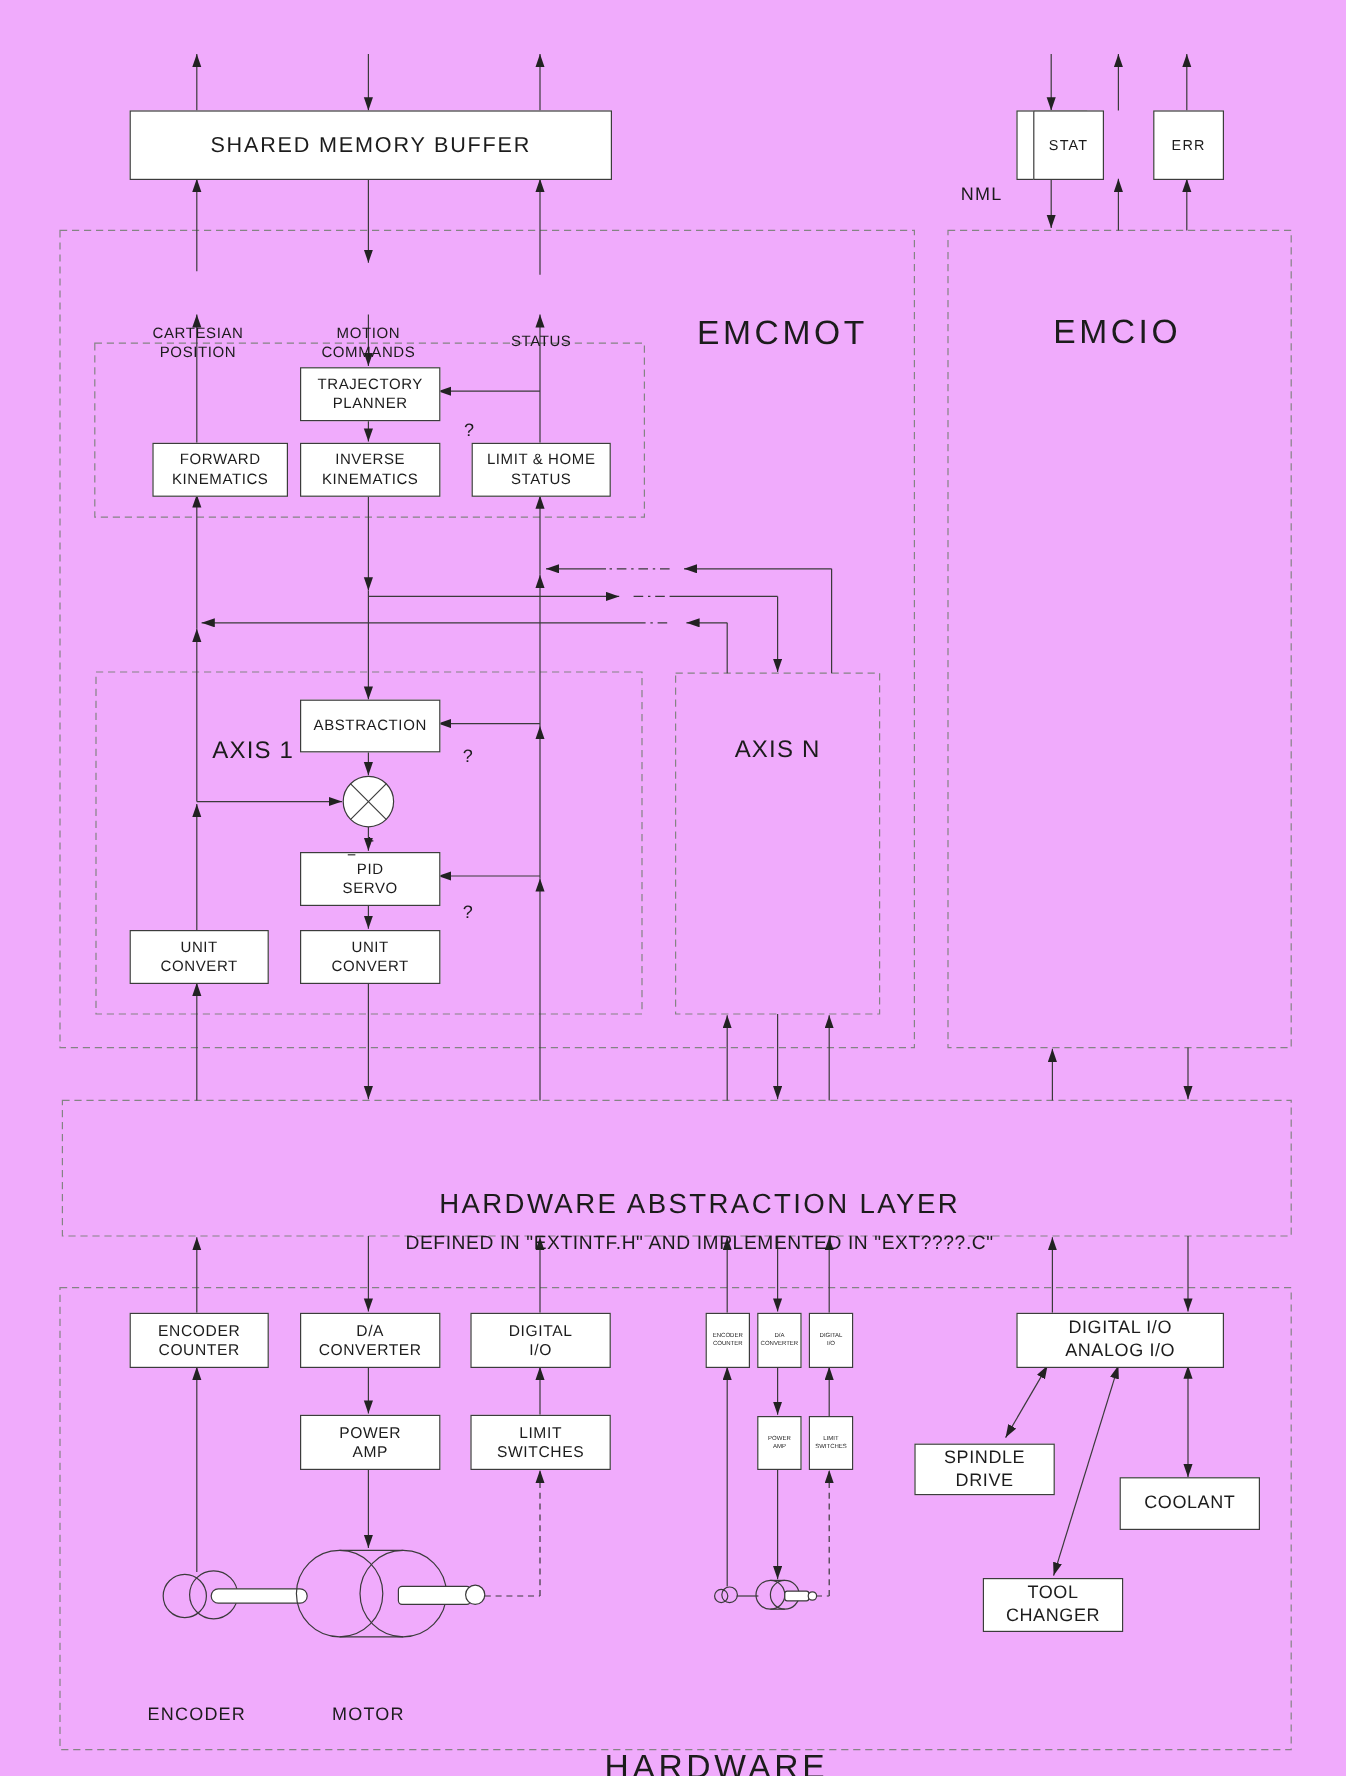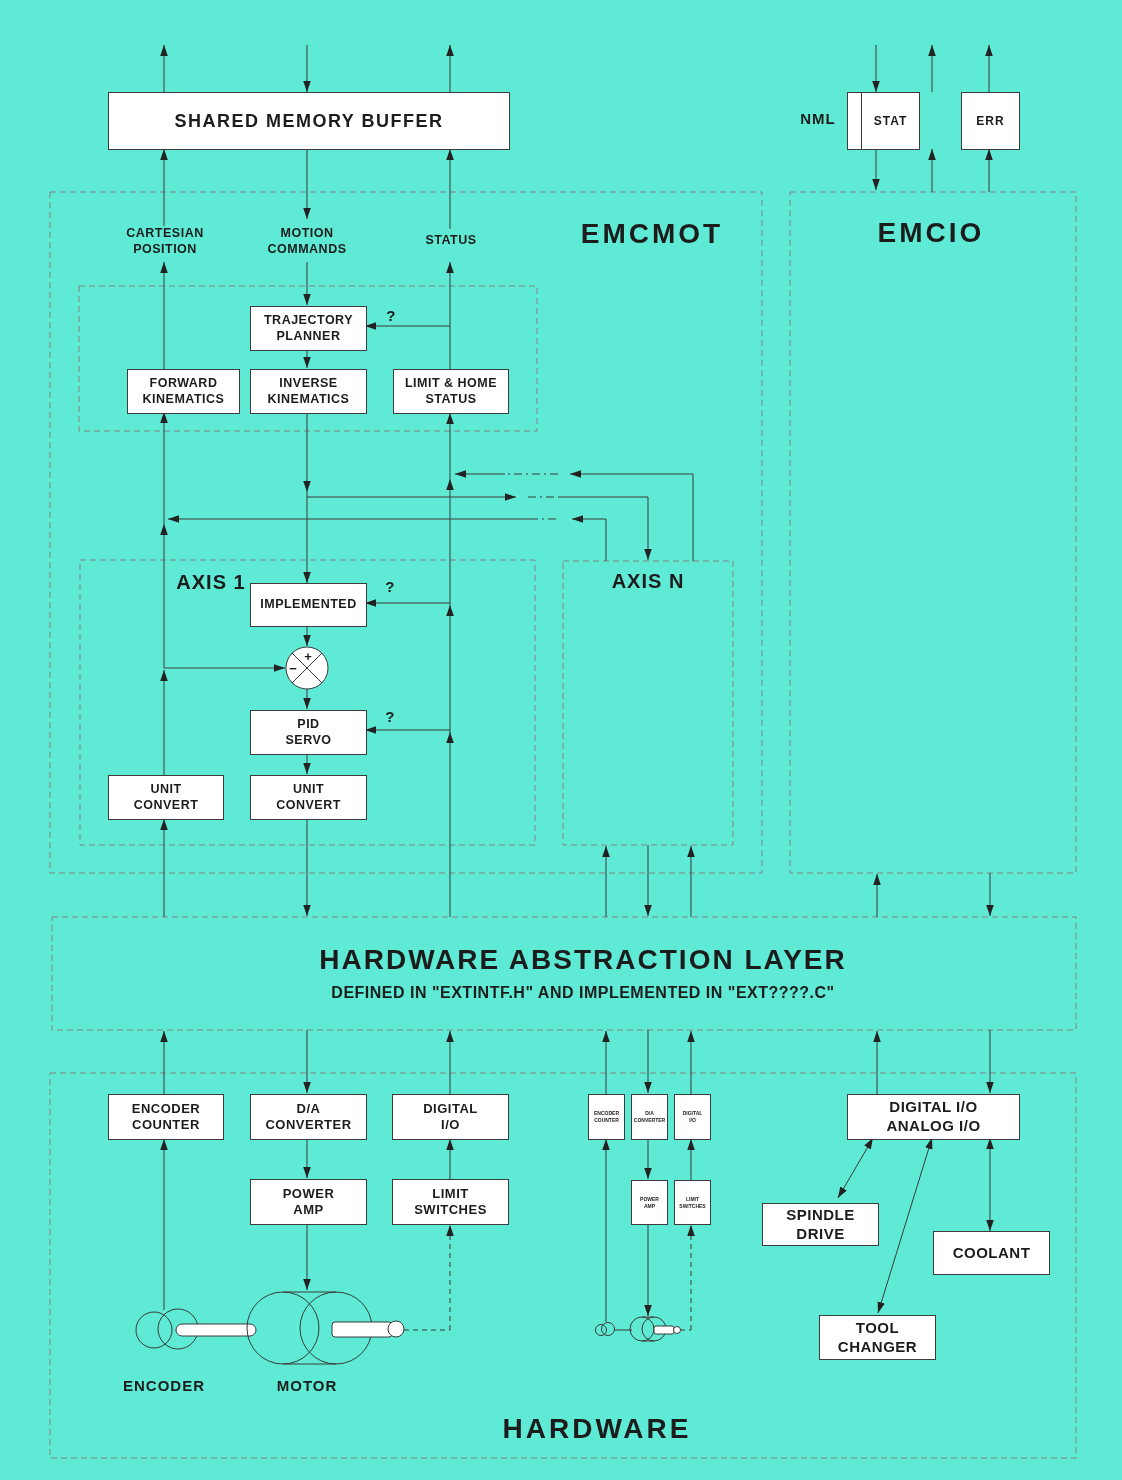--- a/index.html
+++ b/index.html
@@ -1,37 +1,37 @@
 <!DOCTYPE html>
 <html><head>
 <meta charset="utf-8">
 <style>
   html,body{margin:0;padding:0;background:#fff;}
   #stage{
-    position:relative;width:1122px;height:1480px;background:#5eead4;
-    font-family:"Liberation Sans",sans-serif;color:#1c1c1c;overflow:hidden;font-weight:bold;
+    position:relative;width:1122px;height:1480px;background:#f0abfc;
+    font-family:"Liberation Sans",sans-serif;color:#1c1c1c;overflow:hidden;
   }
   #wires{position:absolute;left:0;top:0;z-index:1;}
   .box{
     position:absolute;z-index:2;border:1px solid #3c3c3c;background:#fff;
     display:flex;align-items:center;justify-content:center;text-align:center;
     white-space:pre-line;font-size:13px;line-height:1.25;letter-spacing:.5px;
   }
   .box.sm{font-size:12.5px;}
   .box.tiny{font-size:5px;line-height:1.4;letter-spacing:0;}
   .box.big{font-size:18px;letter-spacing:1.5px;}
   .box.cell{font-size:12px;letter-spacing:1px;}
   .lbl{
     position:absolute;z-index:2;transform:translate(-50%,-50%);text-align:center;
-    white-space:pre-line;line-height:1.25;letter-spacing:.5px;
+    white-space:pre-line;line-height:1.25;letter-spacing:.5px;margin-top:44px;
   }
   .lbl.port{font-size:12.5px;}
   .lbl.section{font-size:28px;letter-spacing:3px;}
   .lbl.axis{font-size:20px;letter-spacing:1px;}
-  .lbl.haltitle{font-size:28px;letter-spacing:2px;text-align:center;}
+  .lbl.haltitle{font-size:23px;letter-spacing:2px;text-align:center;}
   .lbl.halsub{font-size:16px;letter-spacing:.5px;}
   .lbl.small{font-size:15px;letter-spacing:1px;}
   .lbl.q{font-size:15px;}
   .lbl.op{font-size:13px;letter-spacing:0;}
 </style>
 </head>
 <body>
 
 <div id="stage">
 
@@ -187,21 +187,21 @@
 
   <div class="box sm" style="left:250px;top:306px;width:115px;height:43px">TRAJECTORY
 PLANNER</div>
   <div class="box sm" style="left:127px;top:369px;width:111px;height:43px">FORWARD
 KINEMATICS</div>
   <div class="box sm" style="left:250px;top:369px;width:115px;height:43px">INVERSE
 KINEMATICS</div>
   <div class="box sm" style="left:393px;top:369px;width:114px;height:43px">LIMIT &amp; HOME
 STATUS</div>
 
-  <div class="box sm" style="left:250px;top:583px;width:115px;height:42px">IMPLEMENTED</div>
+  <div class="box sm" style="left:250px;top:583px;width:115px;height:42px">ABSTRACTION</div>
   <div class="box sm" style="left:250px;top:710px;width:115px;height:43px">PID
 SERVO</div>
   <div class="box sm" style="left:108px;top:775px;width:114px;height:43px">UNIT
 CONVERT</div>
   <div class="box sm" style="left:250px;top:775px;width:115px;height:43px">UNIT
 CONVERT</div>
 
   <div class="box" style="left:108px;top:1094px;width:114px;height:44px">ENCODER
 COUNTER</div>
   <div class="box" style="left:250px;top:1094px;width:115px;height:44px">D/A

